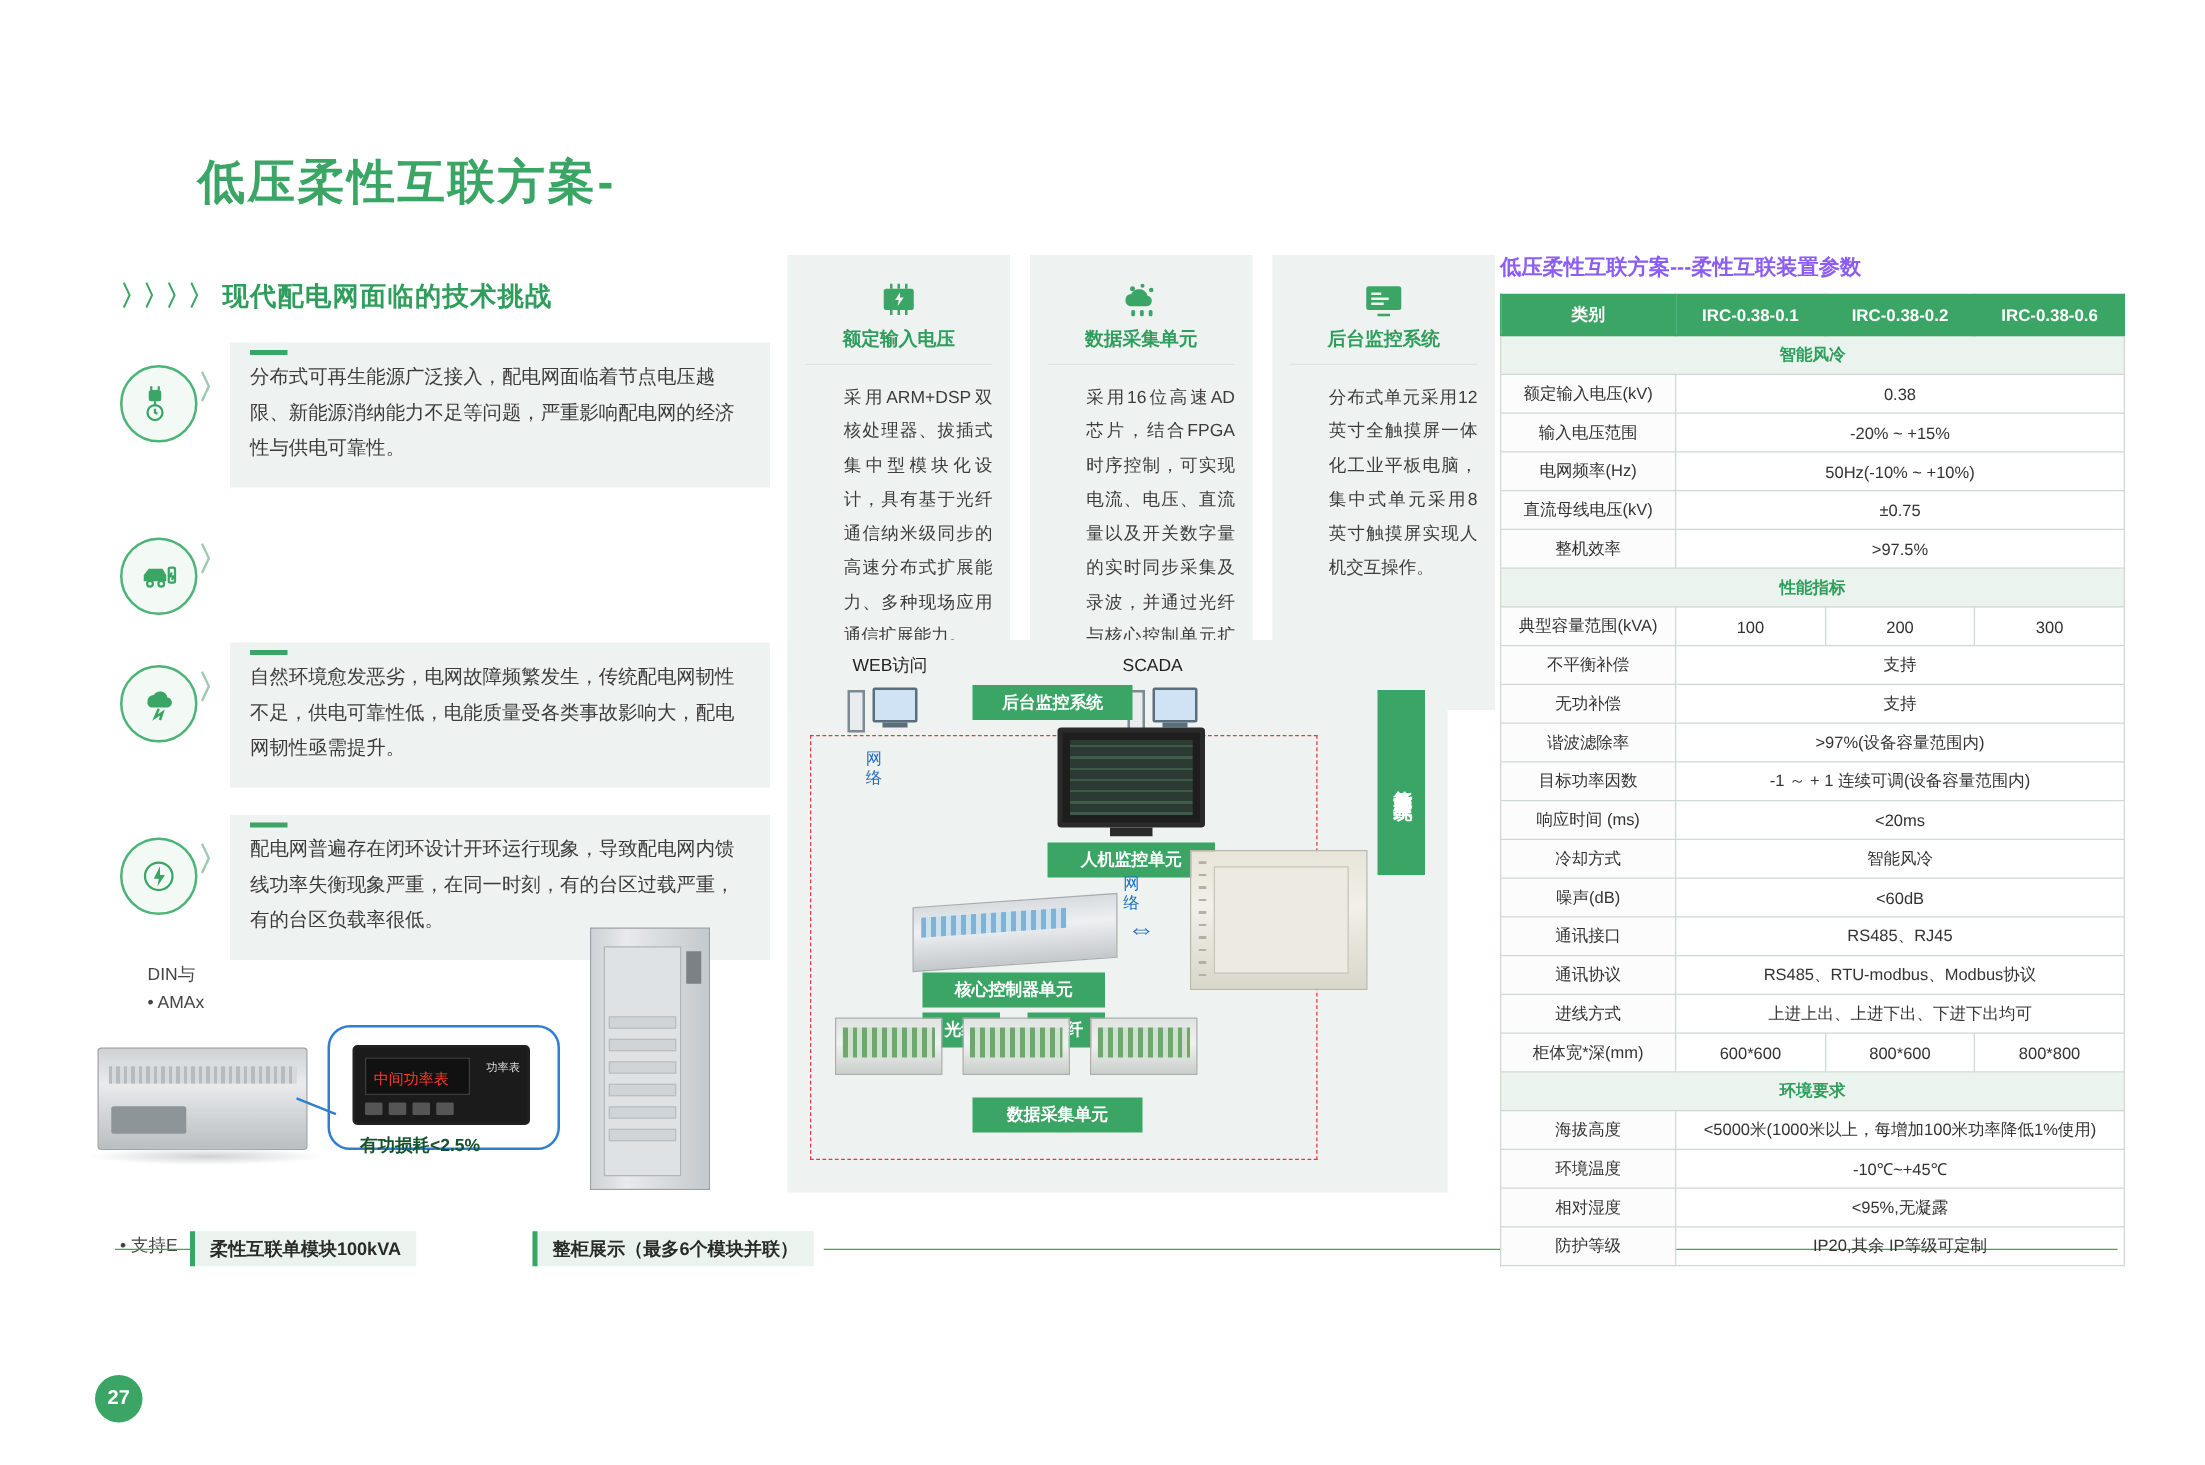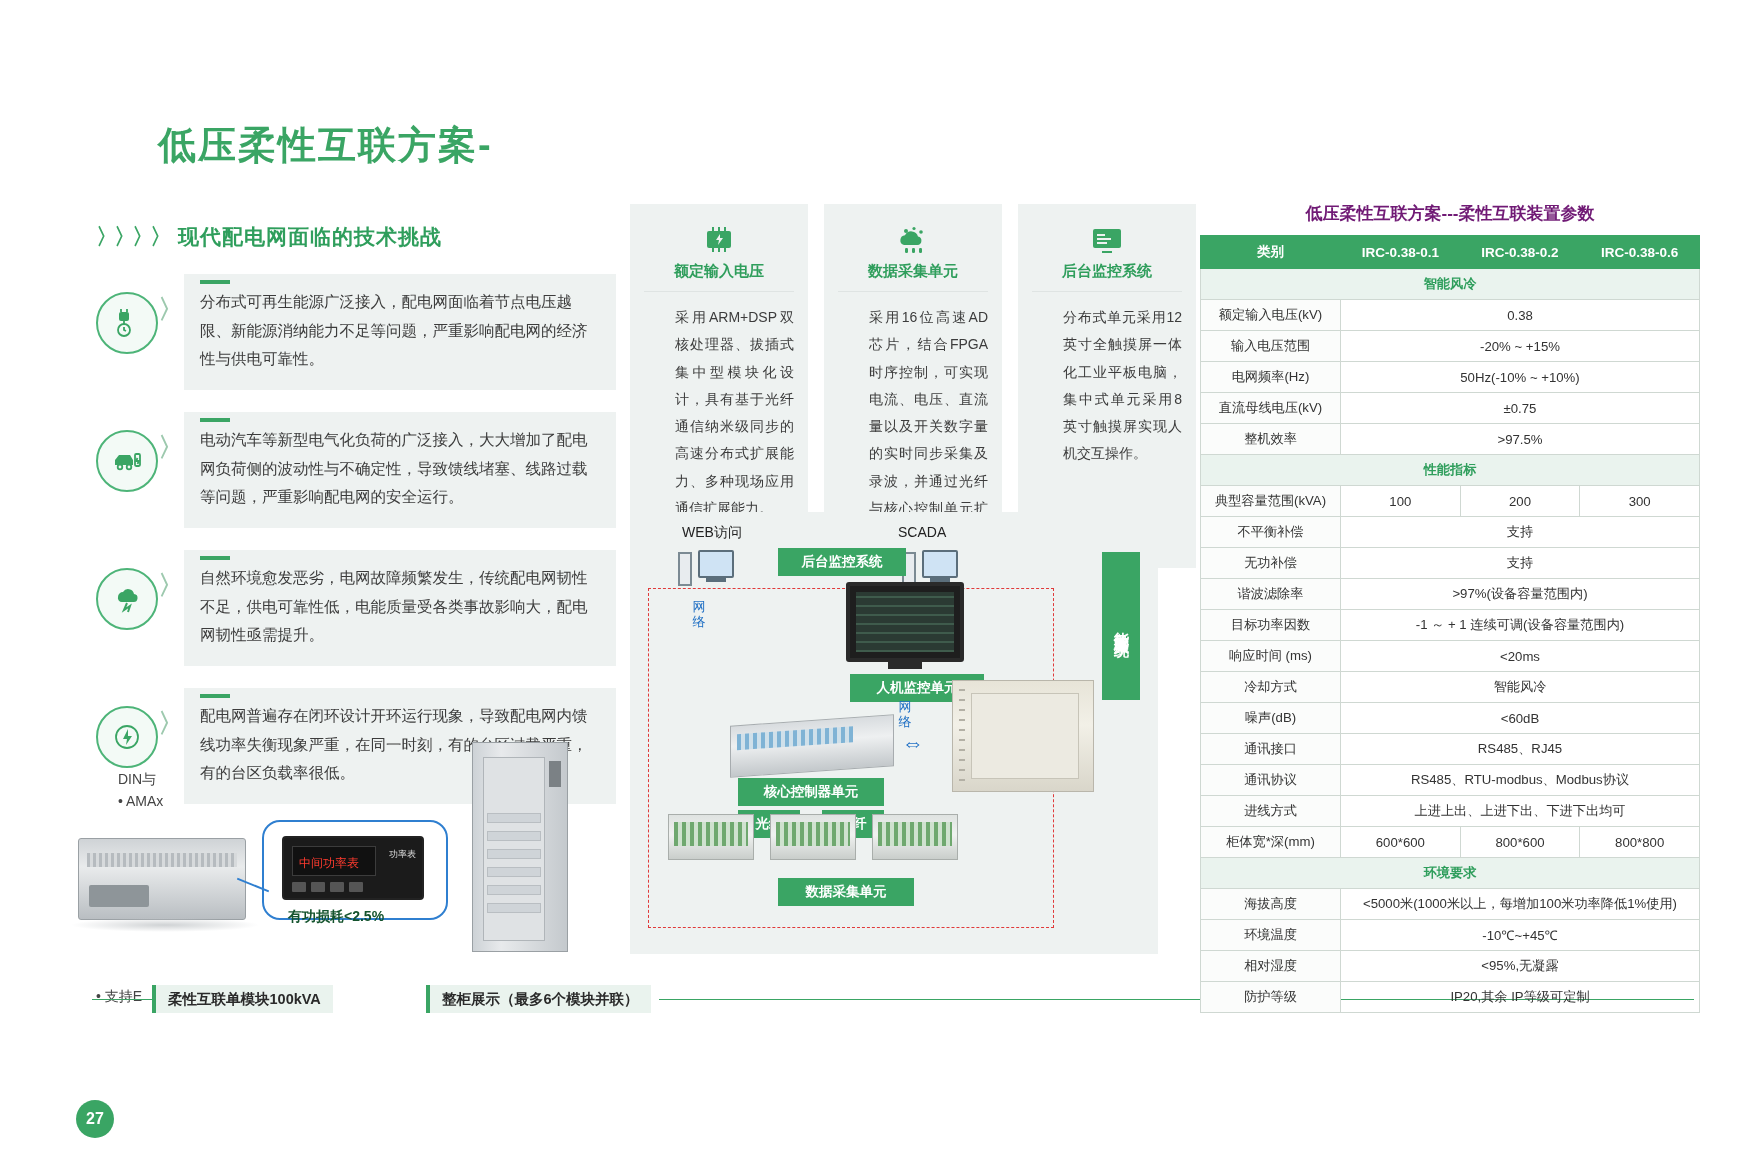--- a/index.html
+++ b/index.html
@@ -178,21 +178,21 @@
   .ems {
     position:absolute; left:472px; top:40px; width:38px; height:148px;
     background:#3aa564; color:#fff; font-weight:bold; font-size:15px;
     display:flex; align-items:center; justify-content:center; text-align:center;
     letter-spacing:2px; line-height:1.25;
   }
   .ems span { writing-mode:vertical-rl; }
 
   
   .right { position:absolute; left:1200px; top:202px; width:500px; }
-  .tbl-title { text-align:center; font-size:17px; font-weight:bold; color:#701a75; margin-bottom:10px; }
+  .tbl-title { font-size:17px; font-weight:bold; color:#8b5cf6; margin-bottom:10px; }
   table { border-collapse:collapse; width:500px; table-layout:fixed; }
   td, th { border:1px solid #cfd8d2; font-size:13.2px; text-align:center; padding:6px 4px; color:#333;margin-top:48px; }
   thead th { background:#3aa564; color:#fff; font-weight:bold; font-size:13.5px; padding:7px 4px; border-color:#3aa564; }
   .sec-row td { background:#eaf3ee; color:#2f9e5c; font-weight:bold; }
   .lbl-col { width:140px; }
   tbody td.lbl-col { background:#fbfcfb; }
 </style>
 </head>
 <body>
 
@@ -229,21 +229,20 @@
       <div class="circ-icon">
         <svg width="32" height="32" viewBox="0 0 32 32" fill="none" stroke="#3aa564" stroke-width="1.8">
           <path d="M4 20h18v-5l-3-5H8l-4 5z" fill="#3aa564" stroke="none"></path>
           <circle cx="9" cy="22" r="2.3"></circle>
             <circle cx="18" cy="22" r="2.3"></circle>
           <rect x="24" y="9" width="5" height="12" rx="1.2"></rect>
           <path d="M26.5 13l-1.5 3h3l-1.5 3"></path>
         </svg>
       </div>
       <div class="arrow-sep">〉</div>
-      <div class="ch-text">电动汽车等新型电气化负荷的广泛接入，大大增加了配电网负荷侧的波动性与不确定性，导致馈线堵塞、线路过载等问题，严重影响配电网的安全运行。</div>
     </div>
 
     <div class="challenge">
       <div class="circ-icon">
         <svg width="30" height="30" viewBox="0 0 30 30" fill="none" stroke="#3aa564" stroke-width="1.8">
           <path d="M6 13a5 5 0 015-5 6 6 0 0111 2 4 4 0 01-1 8H10a4 4 0 01-4-5z" fill="#3aa564" stroke="none"></path>
           <path d="M15 19l-3 7 6-4-2 6" stroke="#3aa564" stroke-width="2"></path>
         </svg>
       </div>
       <div class="arrow-sep">〉</div>
@@ -370,21 +369,21 @@
 
     <div class="net-lbl" style="left:58px; top:88px; width:22px;">网络</div>
     <div class="net-lbl" style="left:288px; top:88px; width:22px;">网络</div>
 
     <div class="dashed" style="left:18px; top:76px; width:406px; height:340px;"></div>
 
     <div class="hmi">
         <div class="scr"></div>
       </div>
     <div class="hmi-stand"></div>
-    <div class="dg-green" style="left:220px; top:162px; width:134px;">人机监控单元</div>
+    <div class="dg-green" style="left:208px; top:162px; width:134px;">人机监控单元</div>
     <div class="net-lbl" style="left:264px; top:188px; width:22px;">网络</div>
 
     <div class="core-dev"></div>
     <div class="cabinet2">
       <div class="dots"></div>
         <div class="dr"></div>
     </div>
     <div class="arrow-dbl">⇔</div>
 
     <div class="dg-green" style="left:108px; top:266px; width:146px;">核心控制器单元</div>

